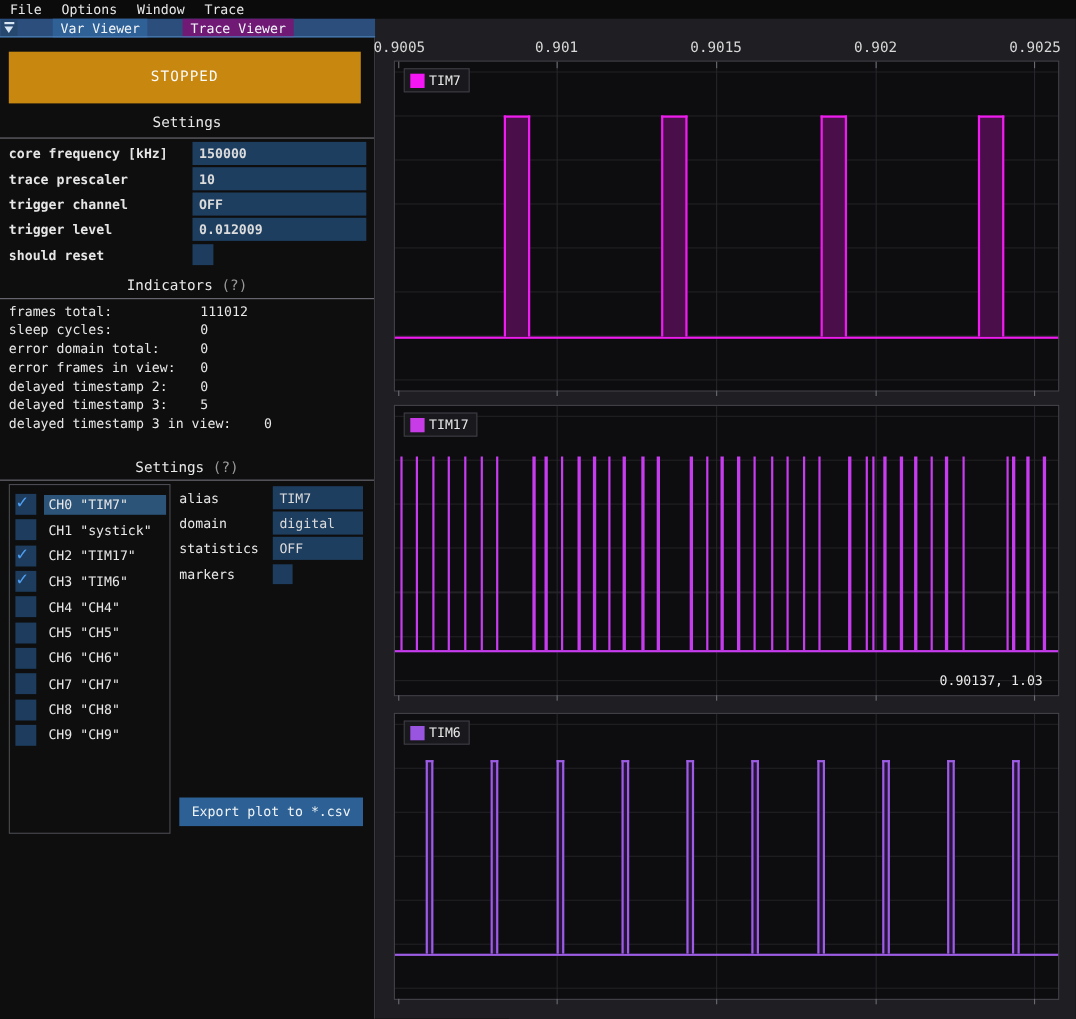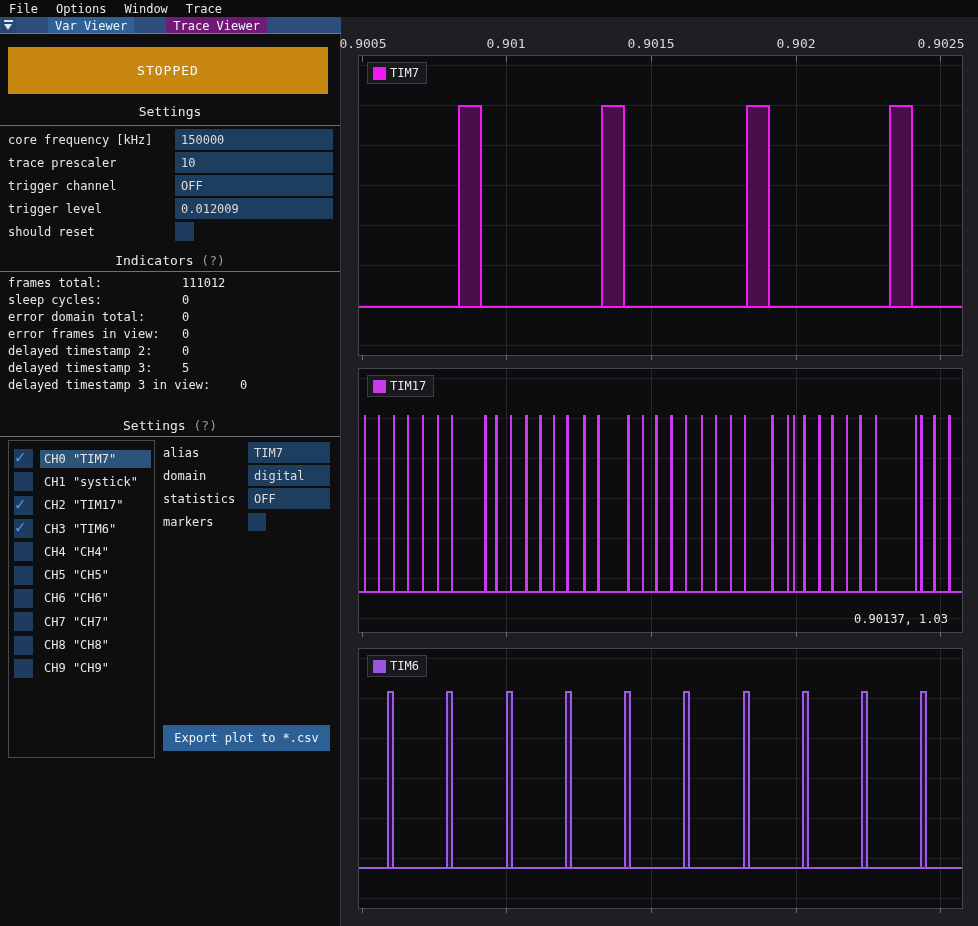--- a/index.html
+++ b/index.html
@@ -27,21 +27,21 @@
   .left{position:absolute;top:34px;left:0;width:340px;bottom:0;background:#0e0e0f;
         border-right:1px solid #3a3a3e;}
   .stop-btn{position:absolute;left:8px;top:13px;width:320px;height:47px;background:#c8870e;
             color:#fbfbfb;display:flex;align-items:center;justify-content:center;
             font-size:13px;letter-spacing:1px;}
   .sec-header{position:absolute;left:0;width:100%;text-align:center;font-size:13px;}
   .sec-line{position:absolute;left:0;width:100%;height:1px;background:#6f6f78;}
   .help{color:#9a9a9a;}
 
   .fields{position:absolute;left:8px;top:94px;width:325px;}
-  .frow{display:flex;align-items:center;height:23px;}
+  .frow{display:flex;align-items:center;height:23px;font-weight:bold;}
   .flabel{flex:none;width:167px;color:#e6e6e6;}
   .finput{flex:none;width:158px;height:21px;background:#1e3e60;color:#dcdcdc;
           display:flex;align-items:center;padding-left:6px;box-sizing:border-box;}
   .checkbox{width:19px;height:19px;background:#1d3c5e;position:relative;flex:none;}
   .checkbox.checked:after{content:"✓";position:absolute;left:1px;top:-2px;
           color:#4f9ef0;font-size:17px;font-weight:bold;}
 
   .indicators{position:absolute;left:8px;top:240px;width:325px;}
   .irow{display:flex;height:17px;align-items:center;}
   .ilabel{flex:none;width:174px;}

